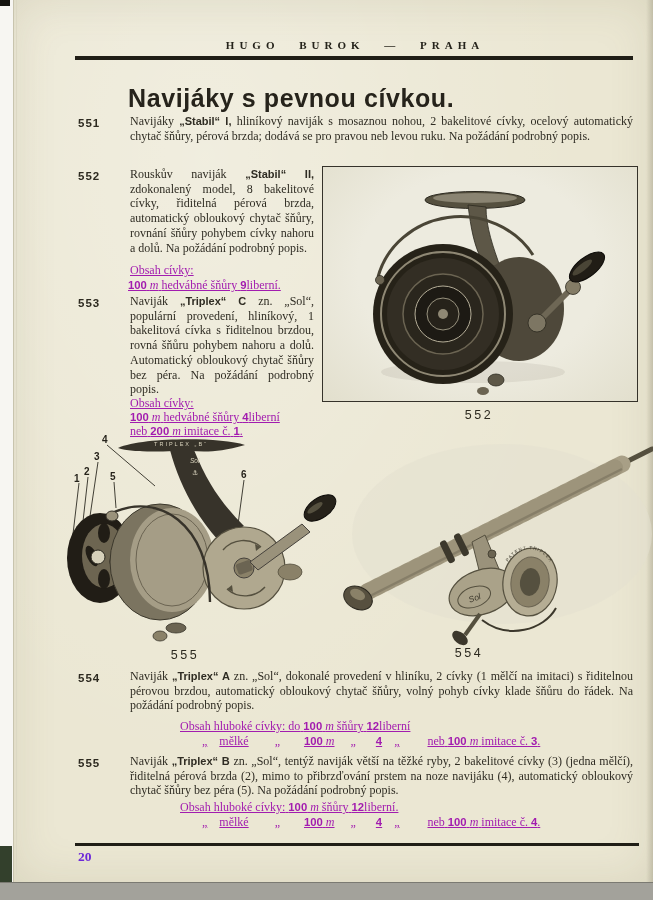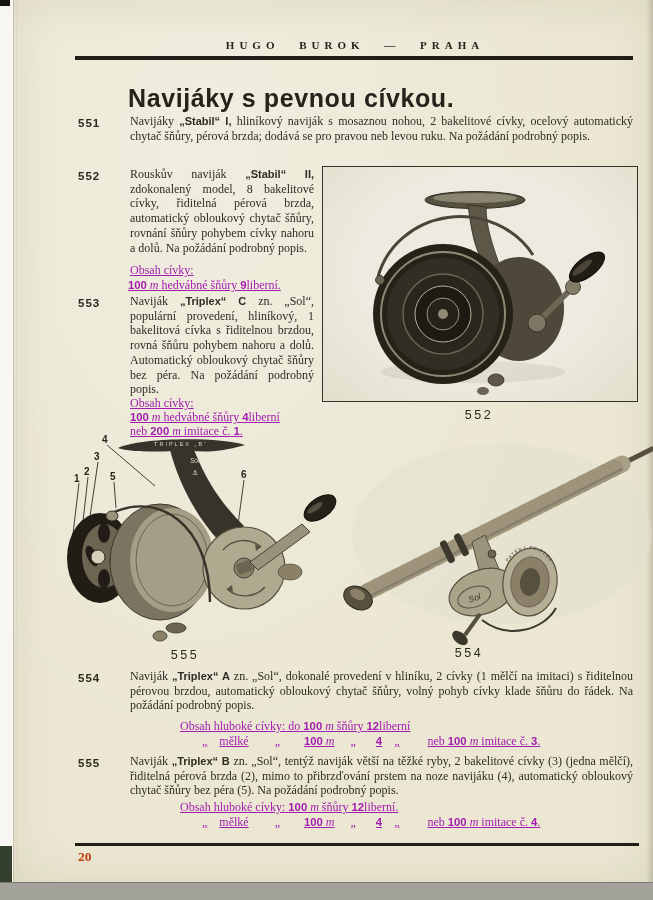--- a/index.html
+++ b/index.html
@@ -29,21 +29,21 @@
         font-size:11.5px;letter-spacing:1px;color:#2d2a20;}
   .para{position:absolute;left:130px;font-size:12px;line-height:14.7px;text-align:justify;color:#2f2c23;}
   .w-full{width:503px;}
   .w-col{width:184px;}
   .line{position:absolute;font-size:12px;line-height:14px;white-space:nowrap;color:#a21caf;text-decoration:underline;}
   .bname{font-family:"Liberation Sans",sans-serif;font-weight:bold;font-size:11px;}
   .bnum{font-family:"Liberation Sans",sans-serif;font-weight:bold;font-size:11.3px;}
   .im{font-style:italic;}
   .fig-caption{position:absolute;font-family:"Liberation Sans",sans-serif;font-size:12.5px;
                letter-spacing:2.5px;color:#2d2a20;text-align:center;}
-  .pagenum{position:absolute;left:78px;top:849px;font-weight:bold;font-size:13.5px;color:#c2410c;}
+  .pagenum{position:absolute;left:78px;top:849px;font-weight:bold;font-size:13.5px;color:#6d28d9;}
 
   
   .photo-box{position:absolute;left:322px;top:166px;width:314px;height:234px;
              border:1.5px solid #35322a;background:radial-gradient(ellipse at 50% 45%, #edebdf 55%, #e2dfcd);}
   .fig555{position:absolute;left:58px;top:430px;width:292px;height:218px;}
   .fig554{position:absolute;left:332px;top:424px;width:321px;height:222px;}.g12{margin-left:12px;}
   .g16{margin-left:16px;}.g20{margin-left:20px;}.g22{margin-left:22px;}
   .g24{margin-left:24px;}.g26{margin-left:26px;}.g28{margin-left:28px;}
   svg text{font-family:"Liberation Sans",sans-serif;}
 </style>

